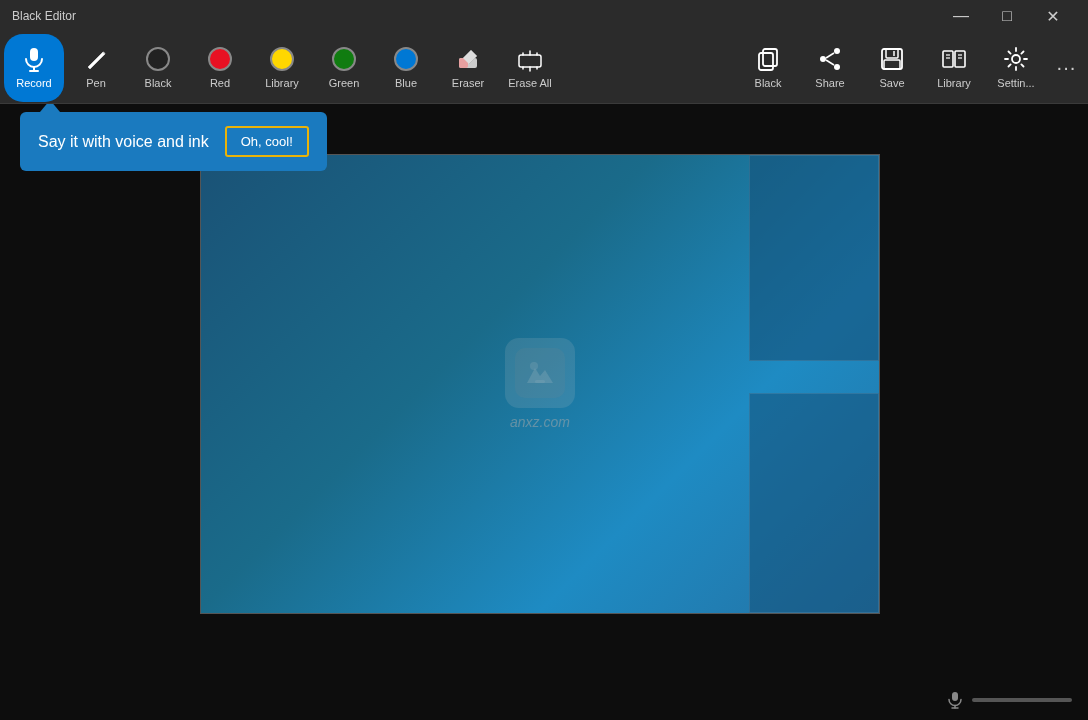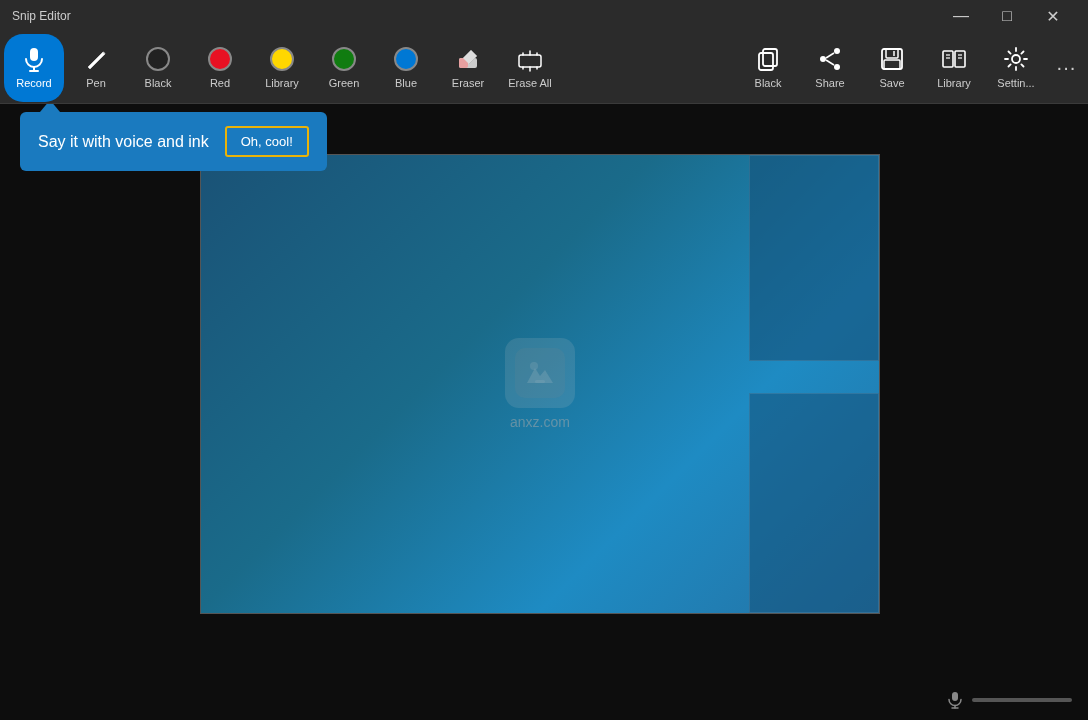--- a/index.html
+++ b/index.html
@@ -203,20 +203,21 @@
     .watermark {
       position: absolute;
       top: 50%;
       left: 50%;
       transform: translate(-50%, -50%);
       display: flex;
       flex-direction: column;
       align-items: center;
       gap: 6px;
       opacity: 0.5;
+      font-style: italic;
     }
     .watermark-icon {
       width: 70px;
       height: 70px;
       background: rgba(200,200,200,0.3);
       border-radius: 14px;
       display: flex;
       align-items: center;
       justify-content: center;
     }
@@ -257,21 +258,21 @@
       background: #999;
     }
 
     
     svg { display: block; }
   </style>
 </head>
 <body>
 
 <div class="title-bar">
-  <span class="title-bar-title">Snip Editor</span>
+  <span class="title-bar-title">Black Editor</span>
   <div class="title-bar-controls">
     <button class="title-bar-btn">
       <span>—</span>
     </button>
     <button class="title-bar-btn">
       <span>□</span>
     </button>
     <button class="title-bar-btn close">
       <span>✕</span>
     </button>

